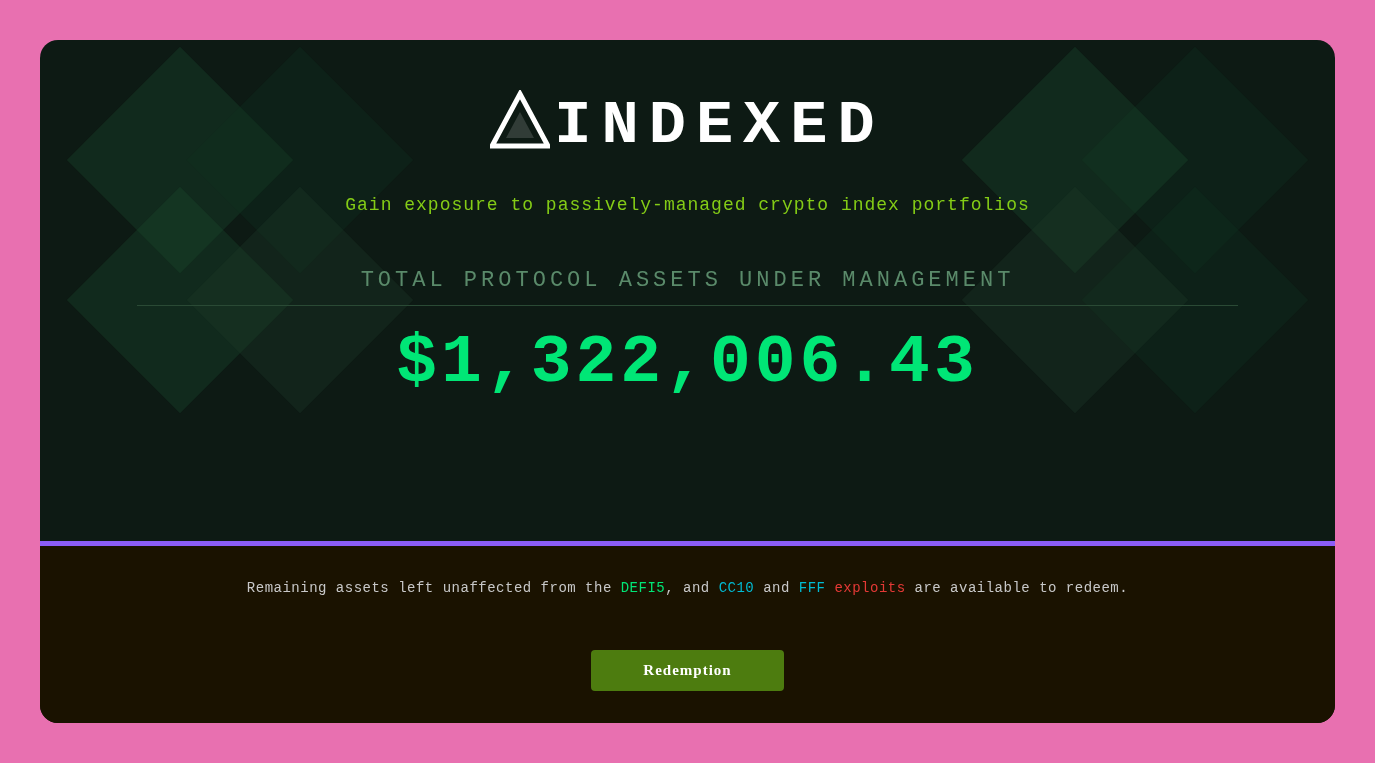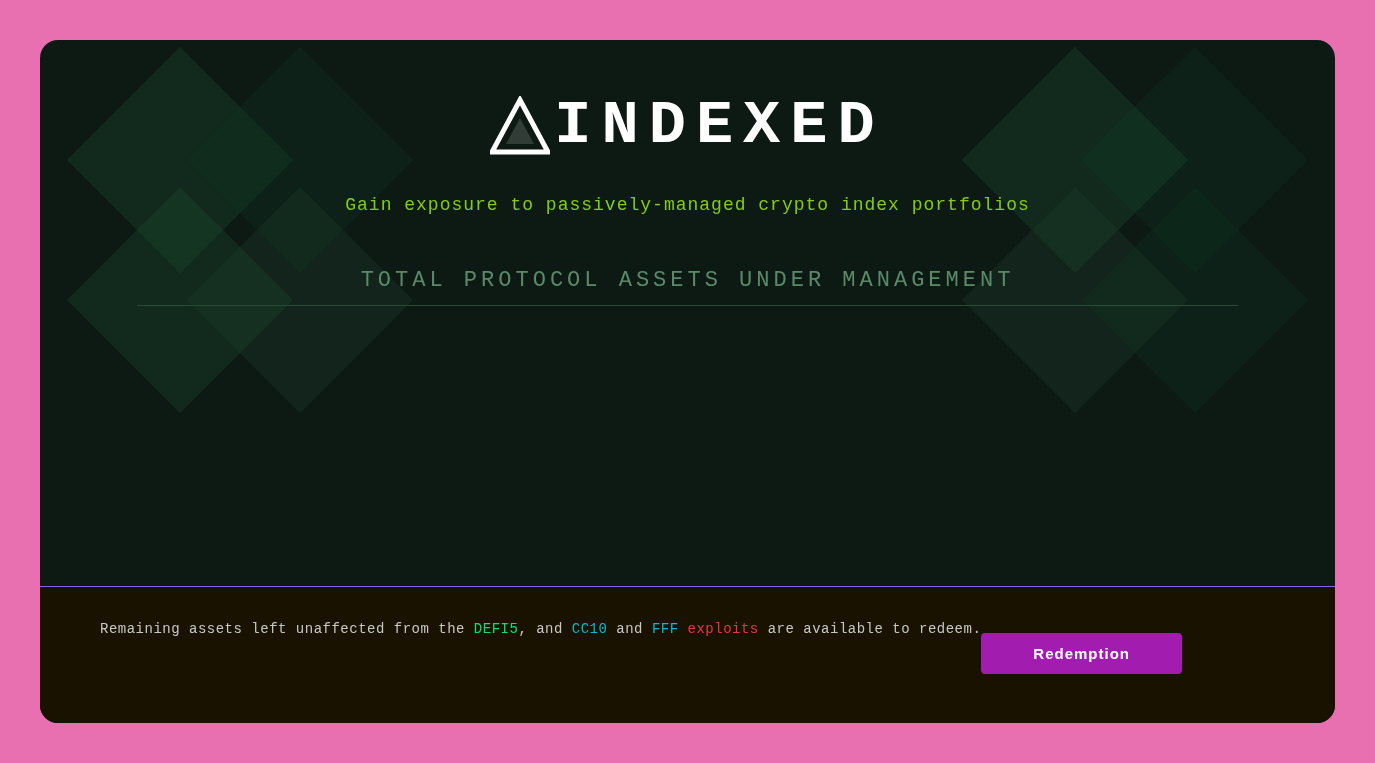--- a/index.html
+++ b/index.html
@@ -58,21 +58,20 @@
       display: flex;
       flex-direction: column;
       align-items: center;
       width: 100%;
       padding-top: 50px;
       flex: 1;
     }
 
     .logo-row {
       display: flex;
-      align-items: center;
       gap: 4px;
       margin-bottom: 28px;
     }
 
     .logo-icon {
       width: 60px;
       height: 60px;
     }
 
     .logo-text {
@@ -117,48 +116,49 @@
       letter-spacing: 4px;
       font-family: 'Courier New', Courier, monospace;
       margin-bottom: 10px;
     }
 
     .notice-box {
       position: relative;
       z-index: 2;
       width: 100%;
       background: #1a1200;
-      border-top: 1px solid #8b5cf6;
+      border-top: 5px solid #8b5cf6;
       padding: 28px 60px 32px 60px;
       display: flex;
+      flex-direction: column;
       align-items: center;
     }
 
     .notice-text {
       font-size: 14px;
       color: #c8c8c8;
       text-align: center;
       line-height: 2;
       letter-spacing: 0.5px;
       font-family: 'Courier New', Courier, monospace;
       margin-bottom: 20px;
     }
 
     .notice-text .defi5 { color: #00e676; }
     .notice-text .cc10 { color: #00bcd4; }
     .notice-text .fff { color: #00bcd4; }
     .notice-text .exploits { color: #e53935; }
 
     .redemption-btn {
-      background: #a21caf;
+      background: #4d7c0f;
       color: #ffffff;
       border: none;
       padding: 12px 52px;
       font-size: 15px;
-      font-family: Liberation Sans, sans-serif;
+      font-family: Liberation Serif, serif;
       letter-spacing: 1px;
       border-radius: 4px;
       cursor: pointer;
       font-weight: 600;
     }
   </style>
 </head>
 <body>
 
 <div class="card">
@@ -187,20 +187,21 @@
     </div>
 
     <div class="tagline">
       <span>Gain exposure to passively-managed crypto index portfolios</span><br>
     </div>
 
     <div class="aum-label">TOTAL PROTOCOL ASSETS UNDER MANAGEMENT</div>
 
     <hr class="divider-line">
 
+    <div class="aum-value">$1,322,006.43</div>
 
   </div>
 
   <div class="notice-box">
     <div class="notice-text">
       <span>Remaining assets left unaffected from the </span><span class="defi5">DEFI5</span><span>, and </span><span class="cc10">CC10</span><span> and </span><span class="fff">FFF</span><span> </span><span class="exploits">exploits</span><span> are available to redeem.</span><br>
       <br>
     </div>
     <button class="redemption-btn">Redemption</button>
   </div>

